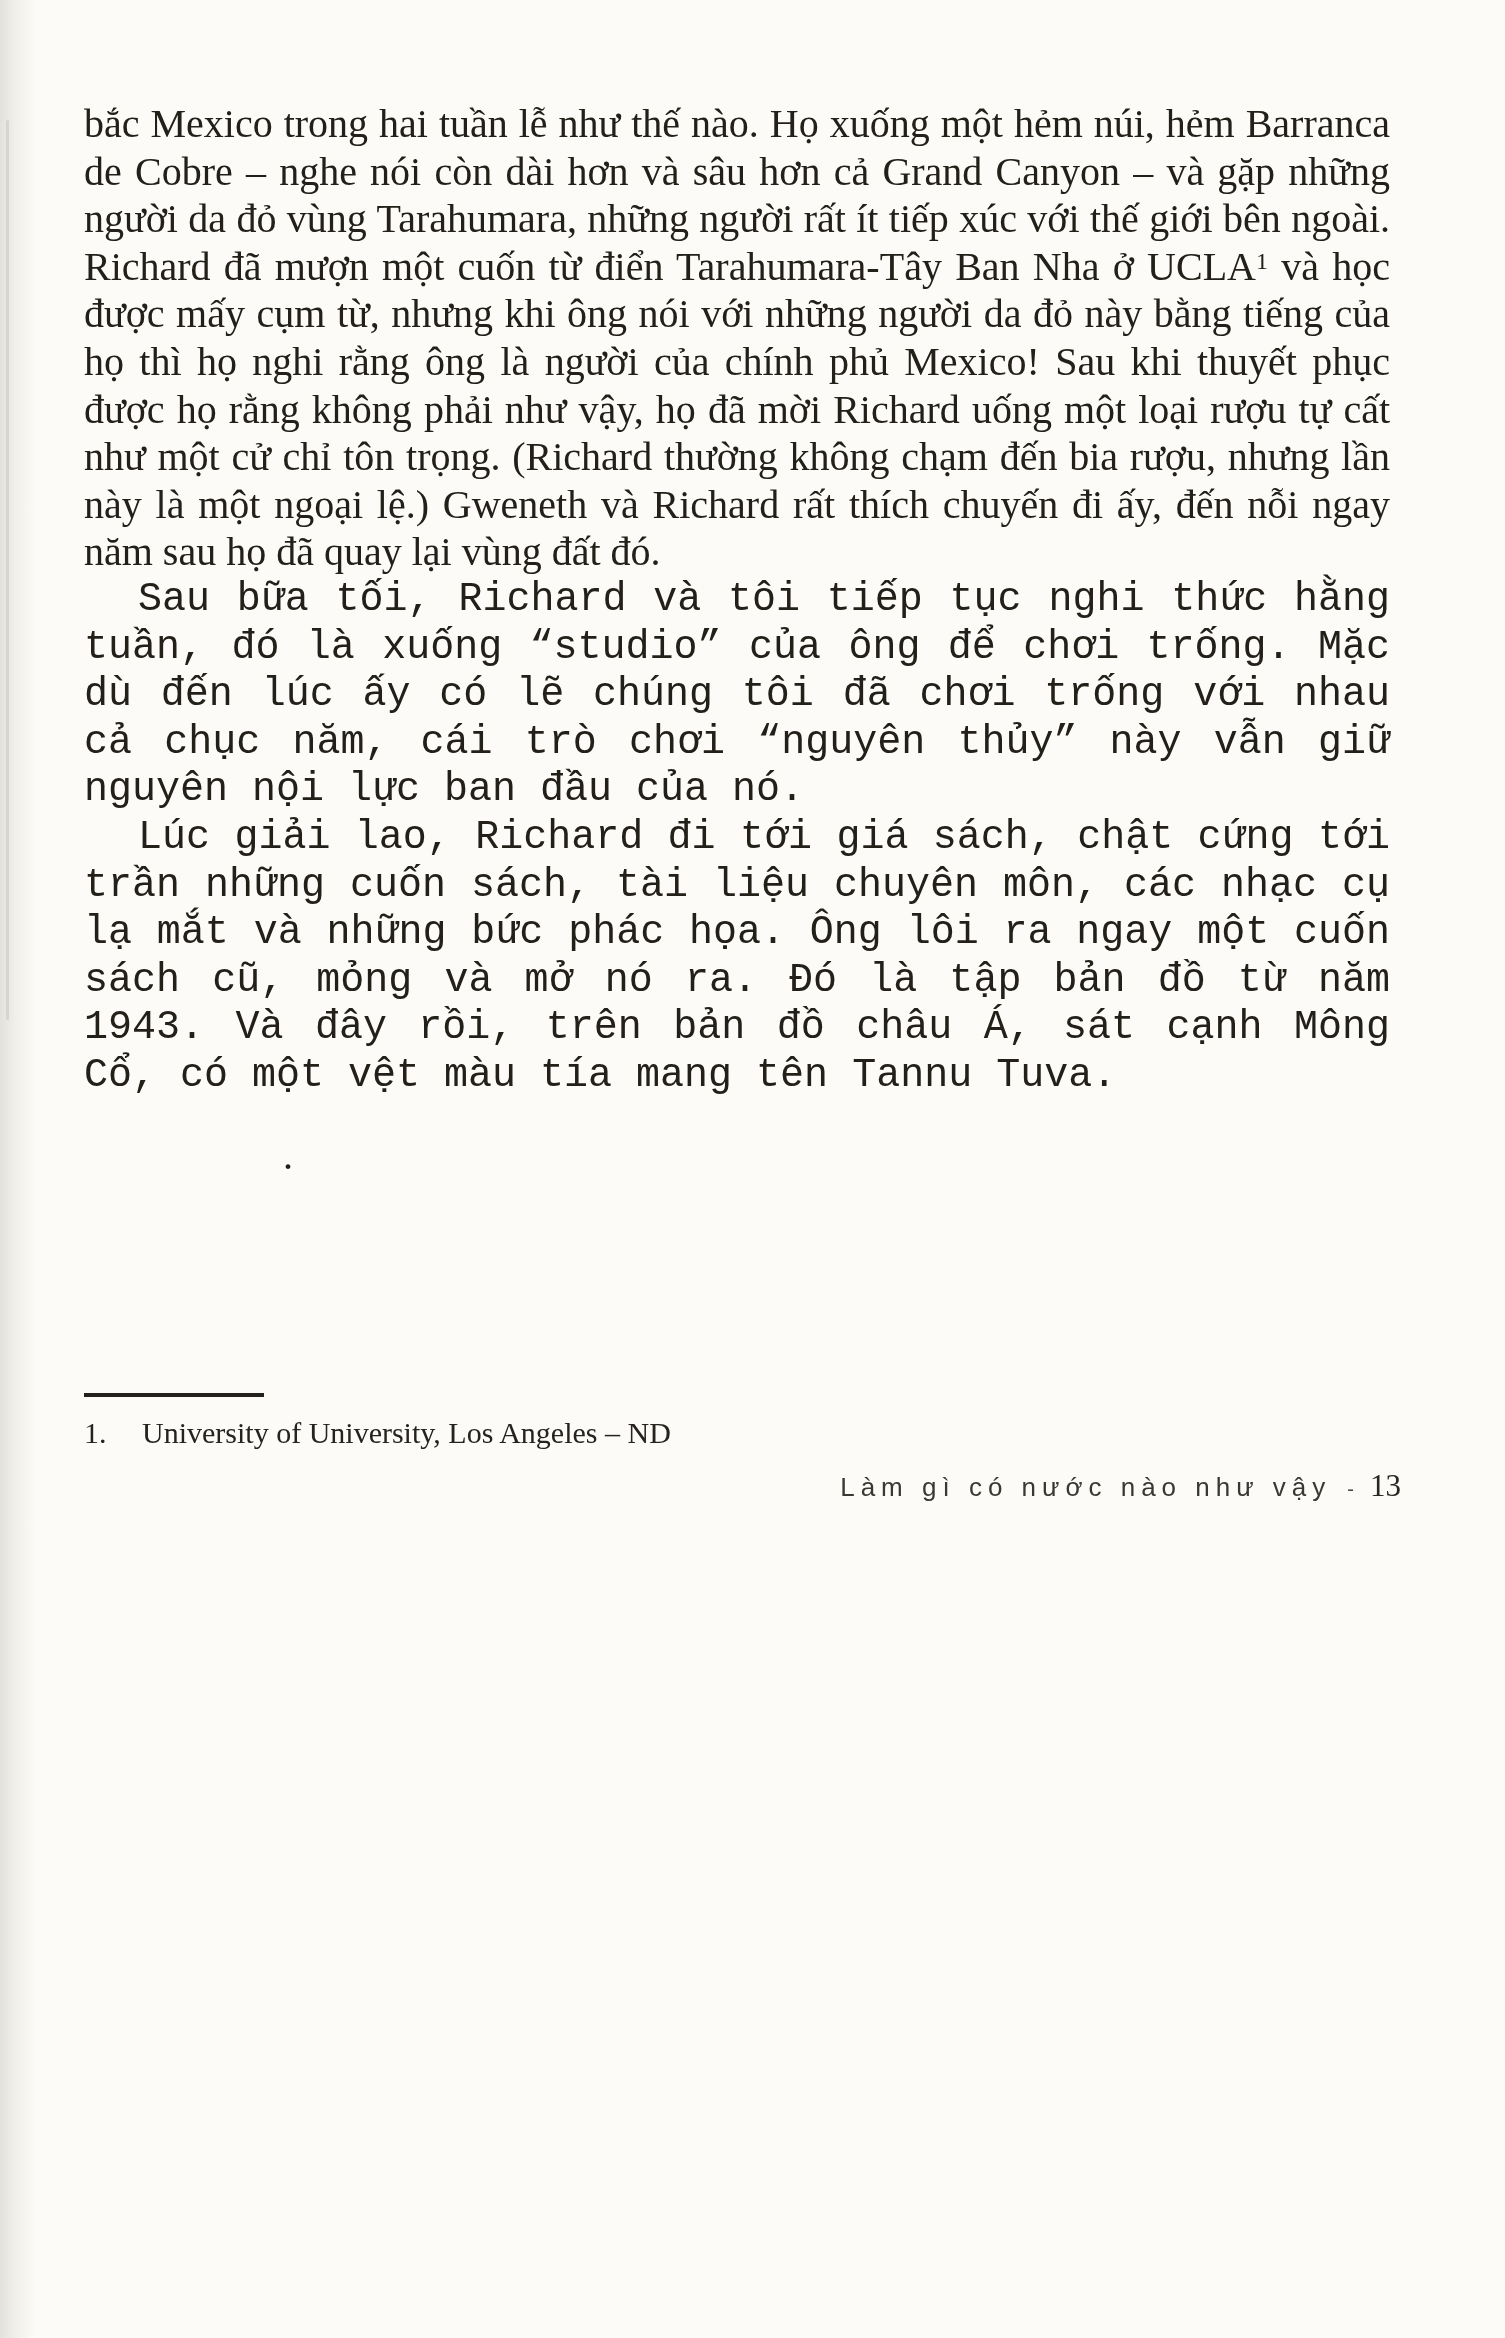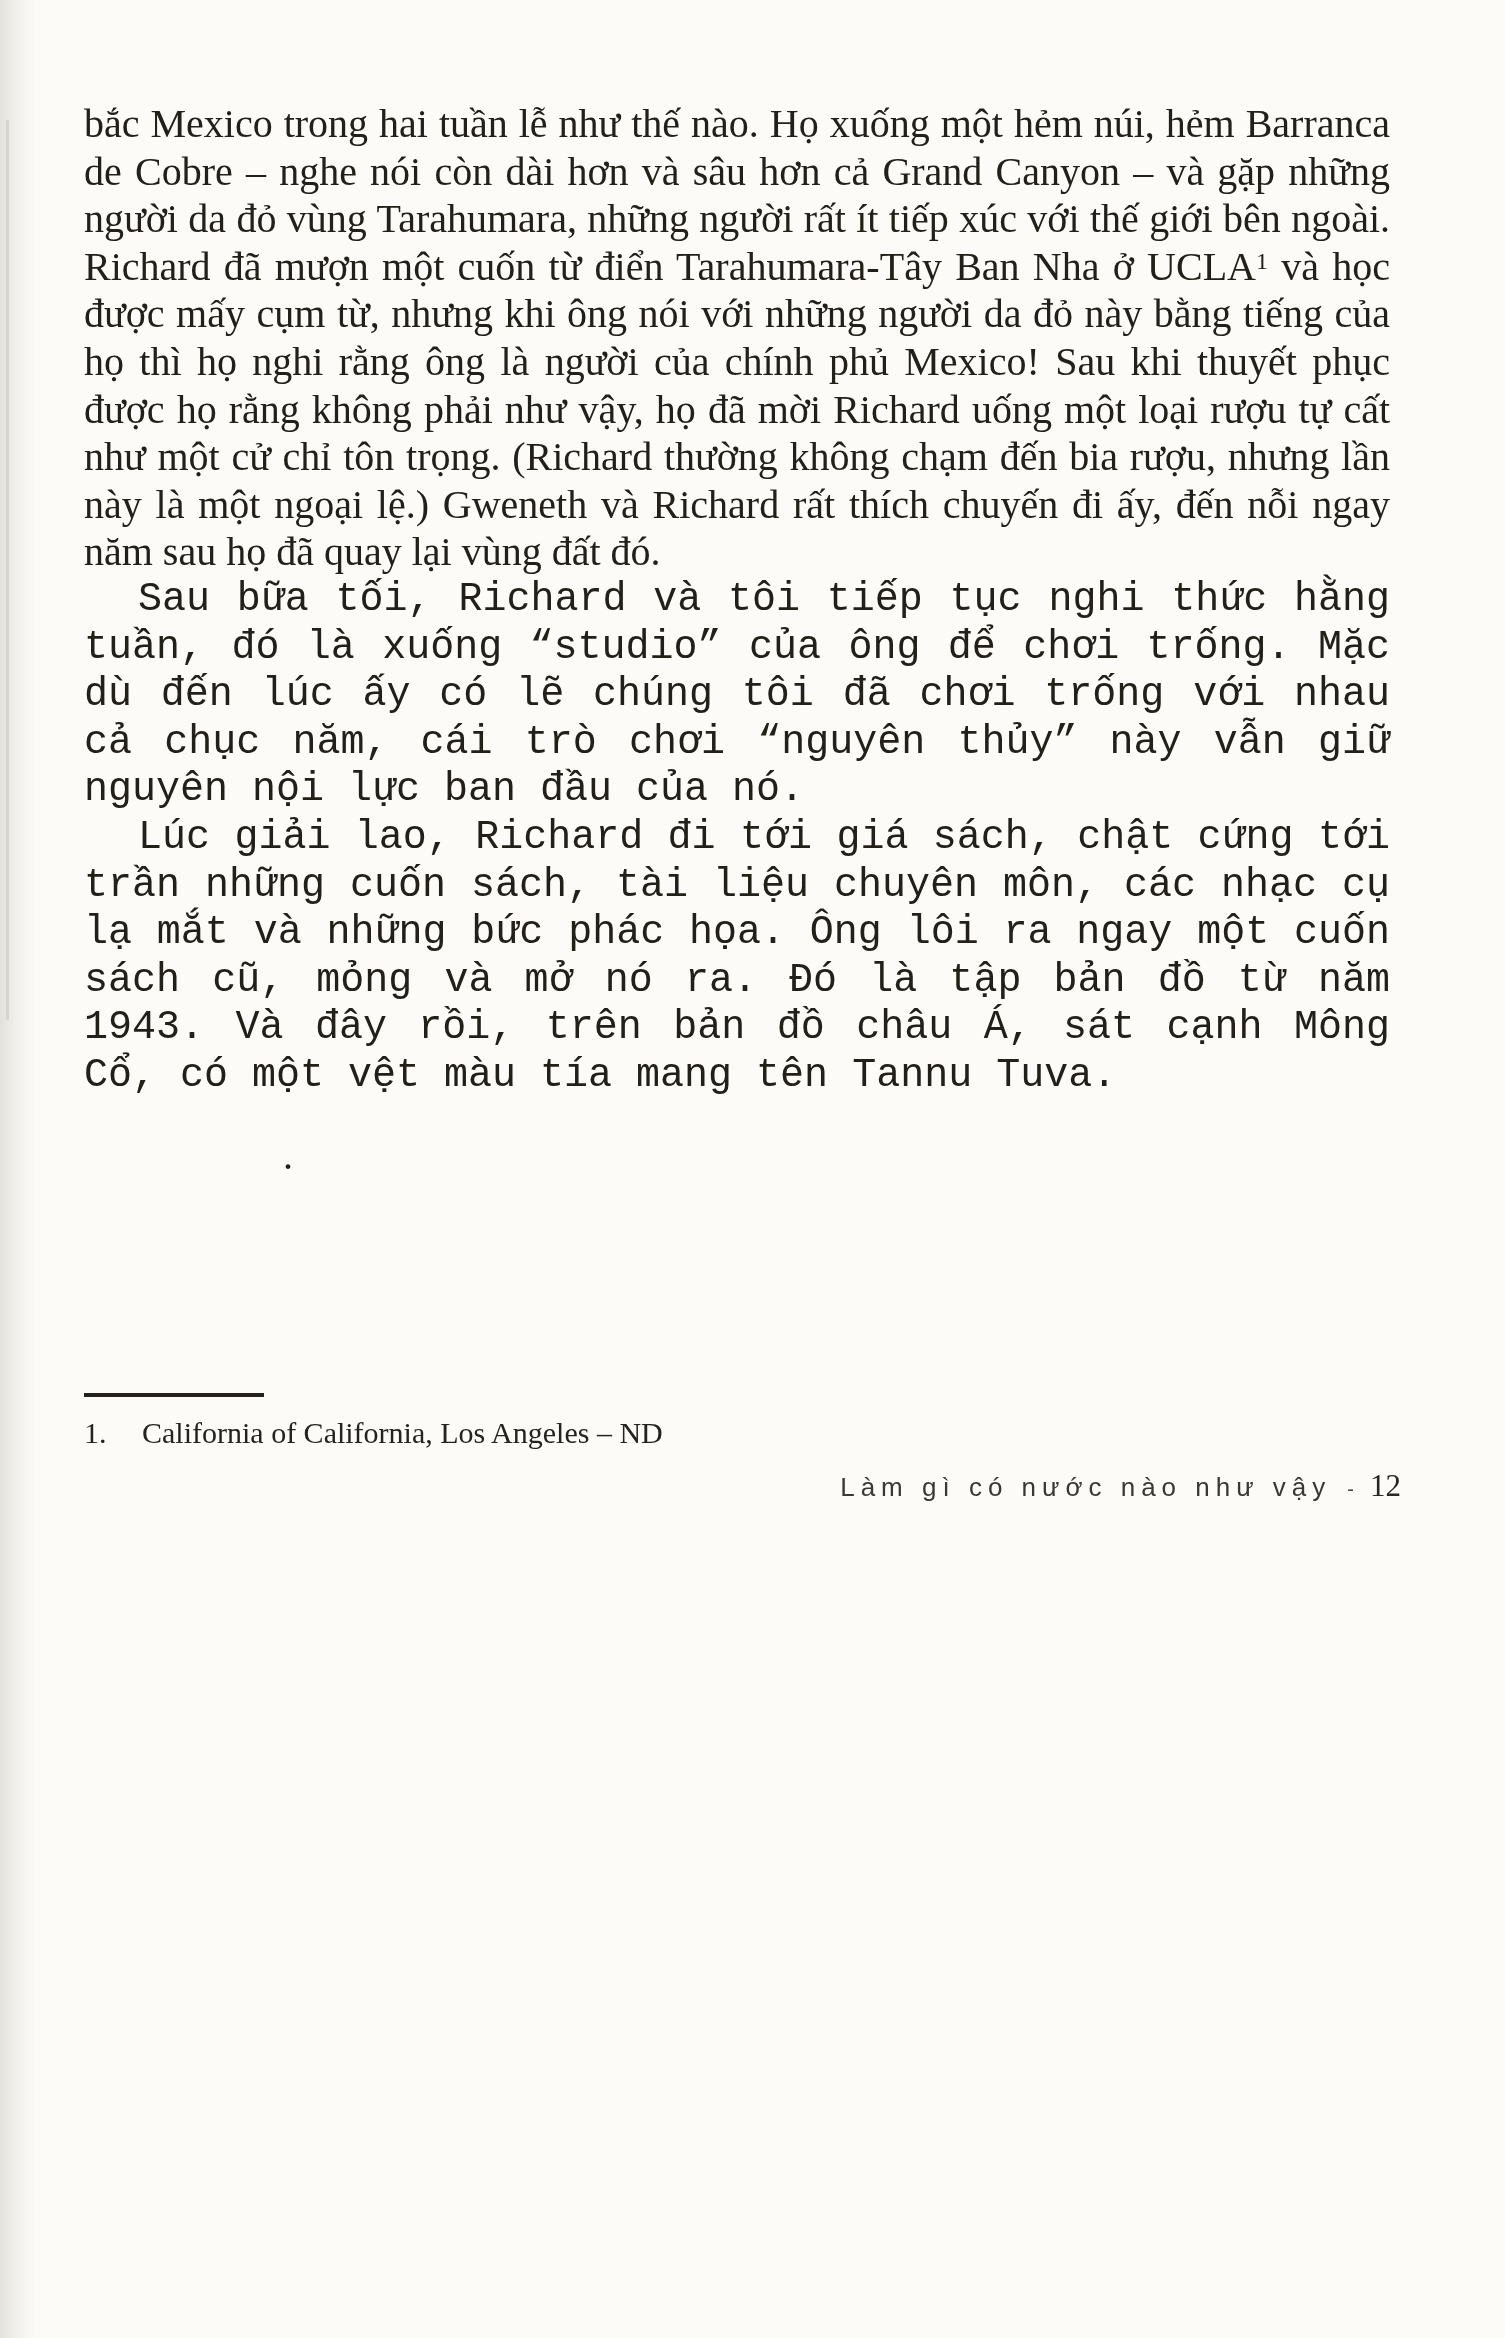--- a/index.html
+++ b/index.html
@@ -118,21 +118,21 @@
 
     <p class="para indent">Sau bữa tối, Richard và tôi tiếp tục nghi thức hằng tuần, đó là xuống “studio” của ông để chơi trống. Mặc dù đến lúc ấy có lẽ chúng tôi đã chơi trống với nhau cả chục năm, cái trò chơi “nguyên thủy” này vẫn giữ nguyên nội lực ban đầu của nó.</p>
 
     <p class="para indent">Lúc giải lao, Richard đi tới giá sách, chật cứng tới trần những cuốn sách, tài liệu chuyên môn, các nhạc cụ lạ mắt và những bức phác họa. Ông lôi ra ngay một cuốn sách cũ, mỏng và mở nó ra. Đó là tập bản đồ từ năm 1943. Và đây rồi, trên bản đồ châu Á, sát cạnh Mông Cổ, có một vệt màu tía mang tên Tannu Tuva.</p>
   </main>
 
   <div class="stray-dot">.</div>
 
   <div class="footnote-rule"></div>
 
-  <p class="footnote"><span class="fn-marker">1.</span><span>California of California, Los Angeles – ND</span></p>
+  <p class="footnote"><span class="fn-marker">1.</span><span>University of University, Los Angeles – ND</span></p>
 
   <div class="page-footer">
     <span class="footer-title">Làm gì có nước nào như vậy</span>
     <span class="footer-sep">-</span>
-    <span class="footer-page-num">12</span>
+    <span class="footer-page-num">13</span>
   </div>
 
 </div>
 
 </body></html>

